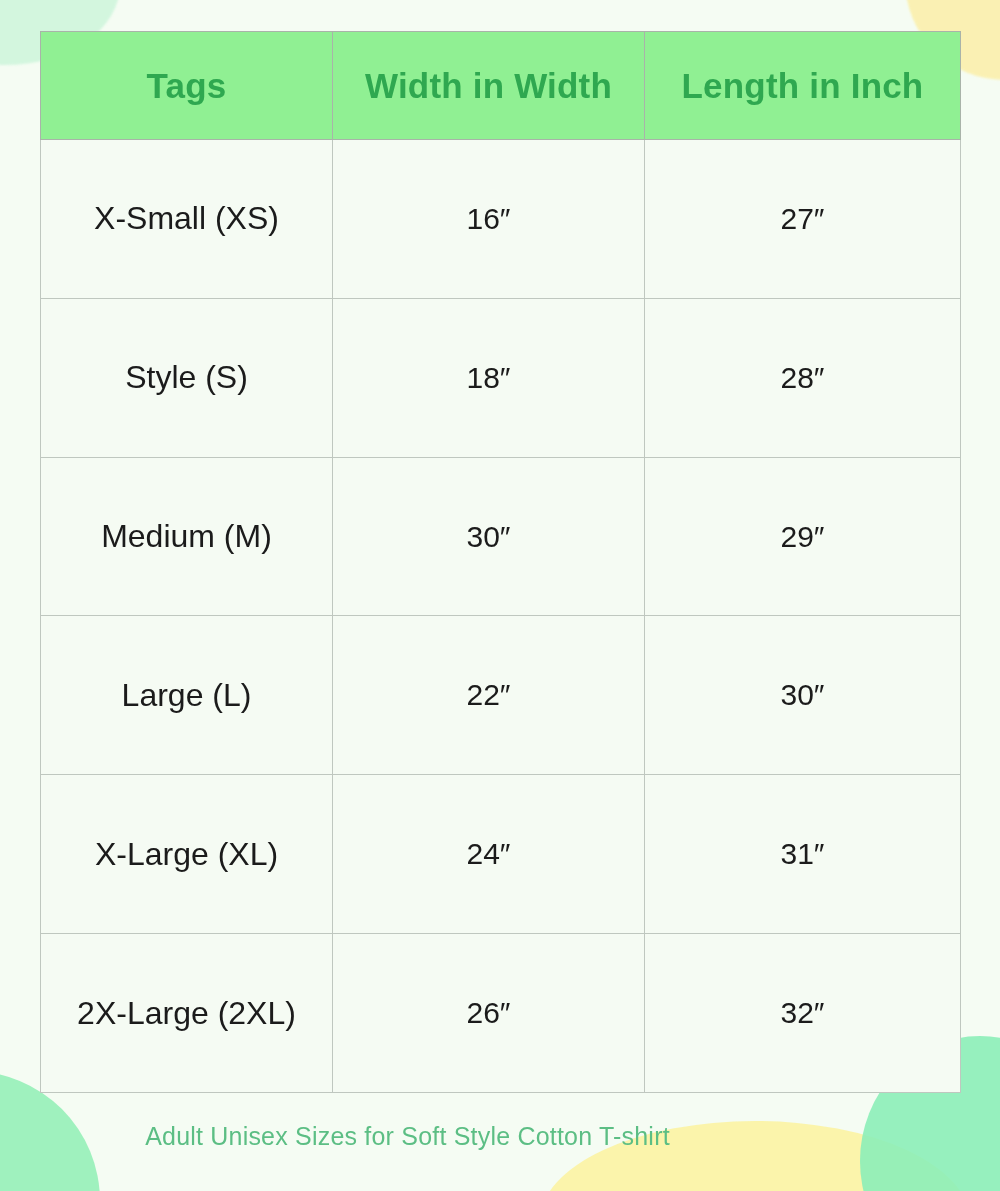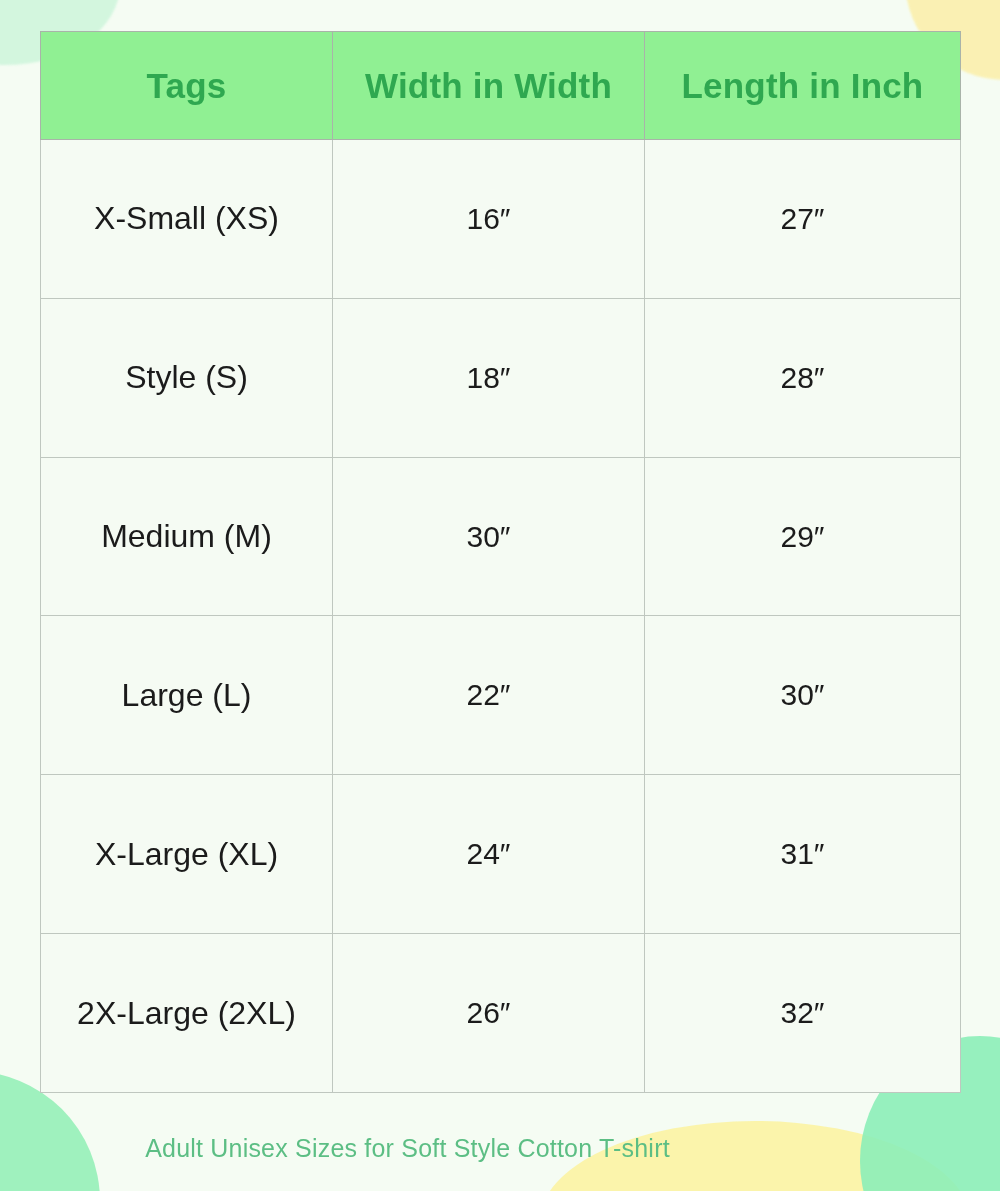--- a/index.html
+++ b/index.html
@@ -117,21 +117,20 @@
   .caption {
     position: absolute;
     left: 0;
     right: 0;
     top: 1122px;
     text-align: center;
     font-size: 25px;
     font-weight: 400;
     color: #5CBE84;
     letter-spacing: .2px;
-    margin-top: 12px;
   }
 </style>
 </head>
 <body>
 
 <div class="deco-layer">
   <div class="blob blob-tl"></div>
   <div class="blob blob-tr"></div>
   <div class="blob blob-bl"></div>
   <div class="blob blob-br-yellow"></div>

